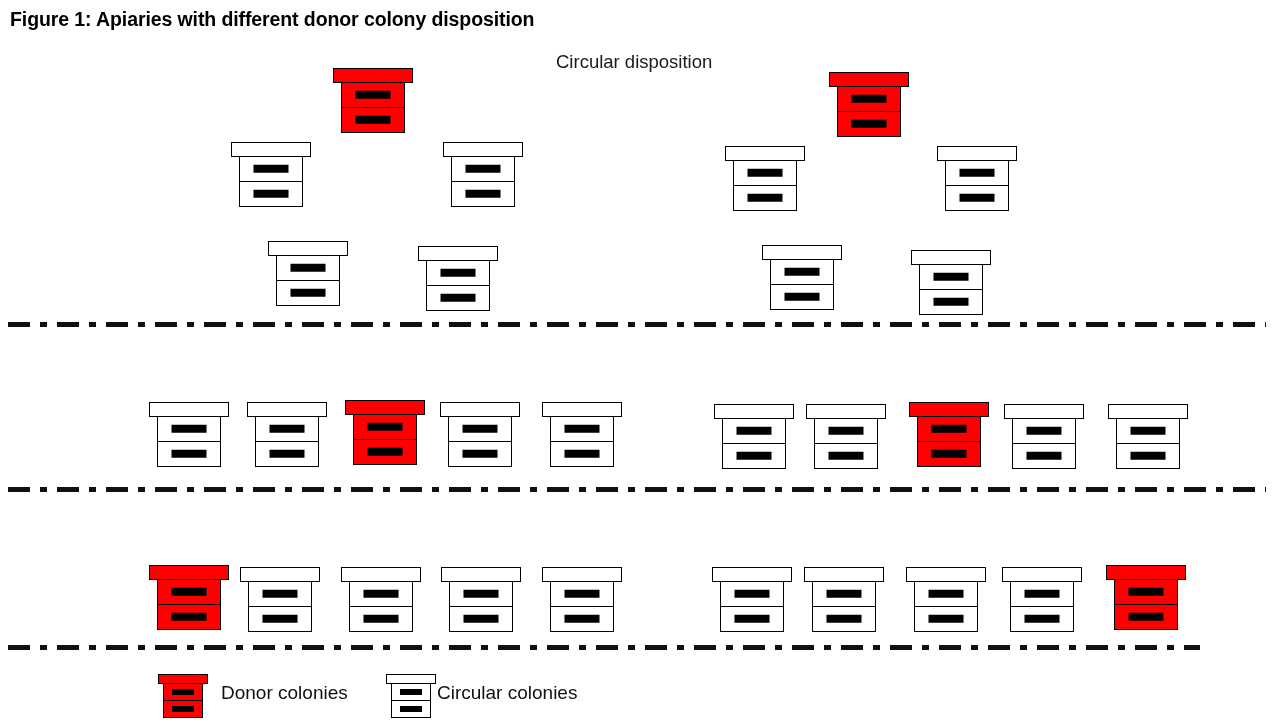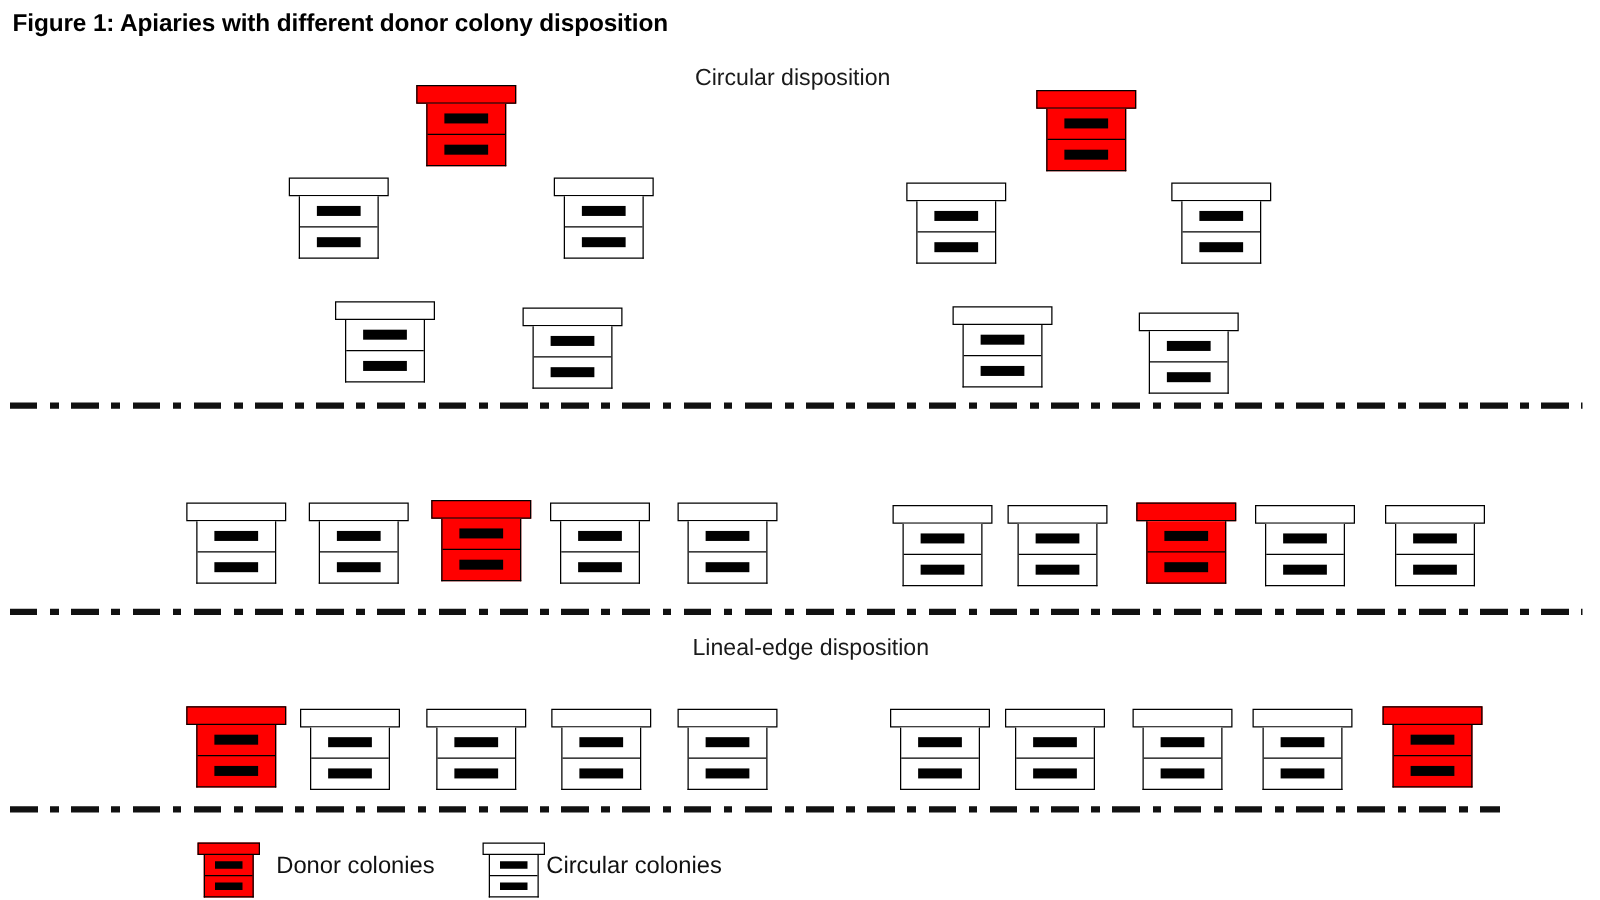--- a/index.html
+++ b/index.html
@@ -322,21 +322,20 @@
           <div class="slot"></div>
         </div>
       <div class="box">
           <div class="slot"></div>
         </div>
     </div>
   </div>
 
   <div class="divider" style="left:8px; top:487px; width:1258px;"></div>
 
-  <div class="section-label" style="left:554px; top:507px;">Lineal-edge disposition</div>
 
   <div class="hive donor" style="left:149px; top:565px;">
     <div class="lid"></div>
     <div class="body">
       <div class="box">
           <div class="slot"></div>
         </div>
       <div class="box">
           <div class="slot"></div>
         </div>

